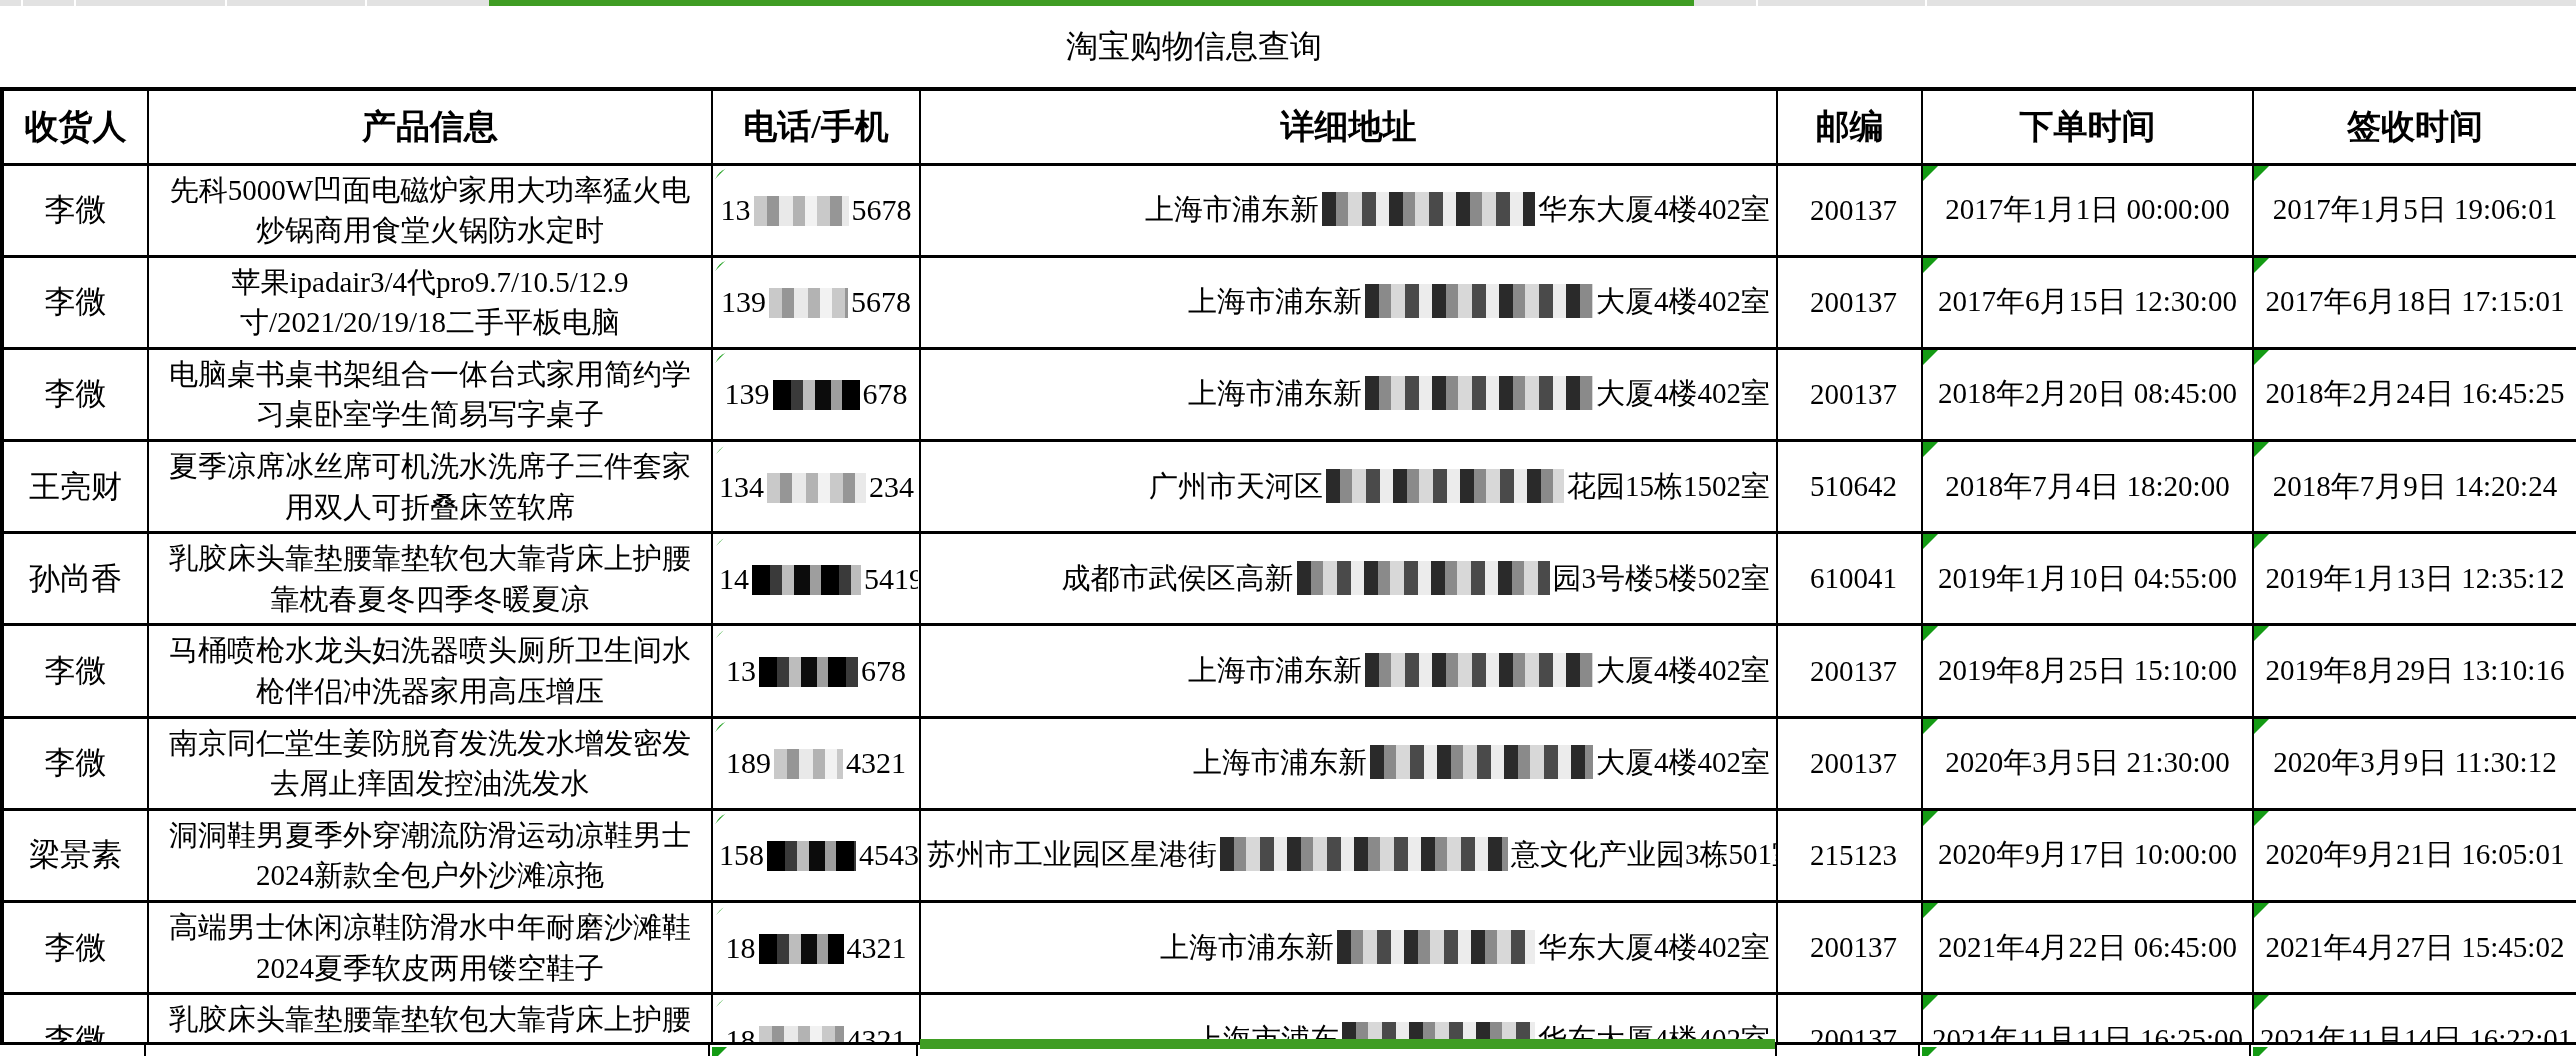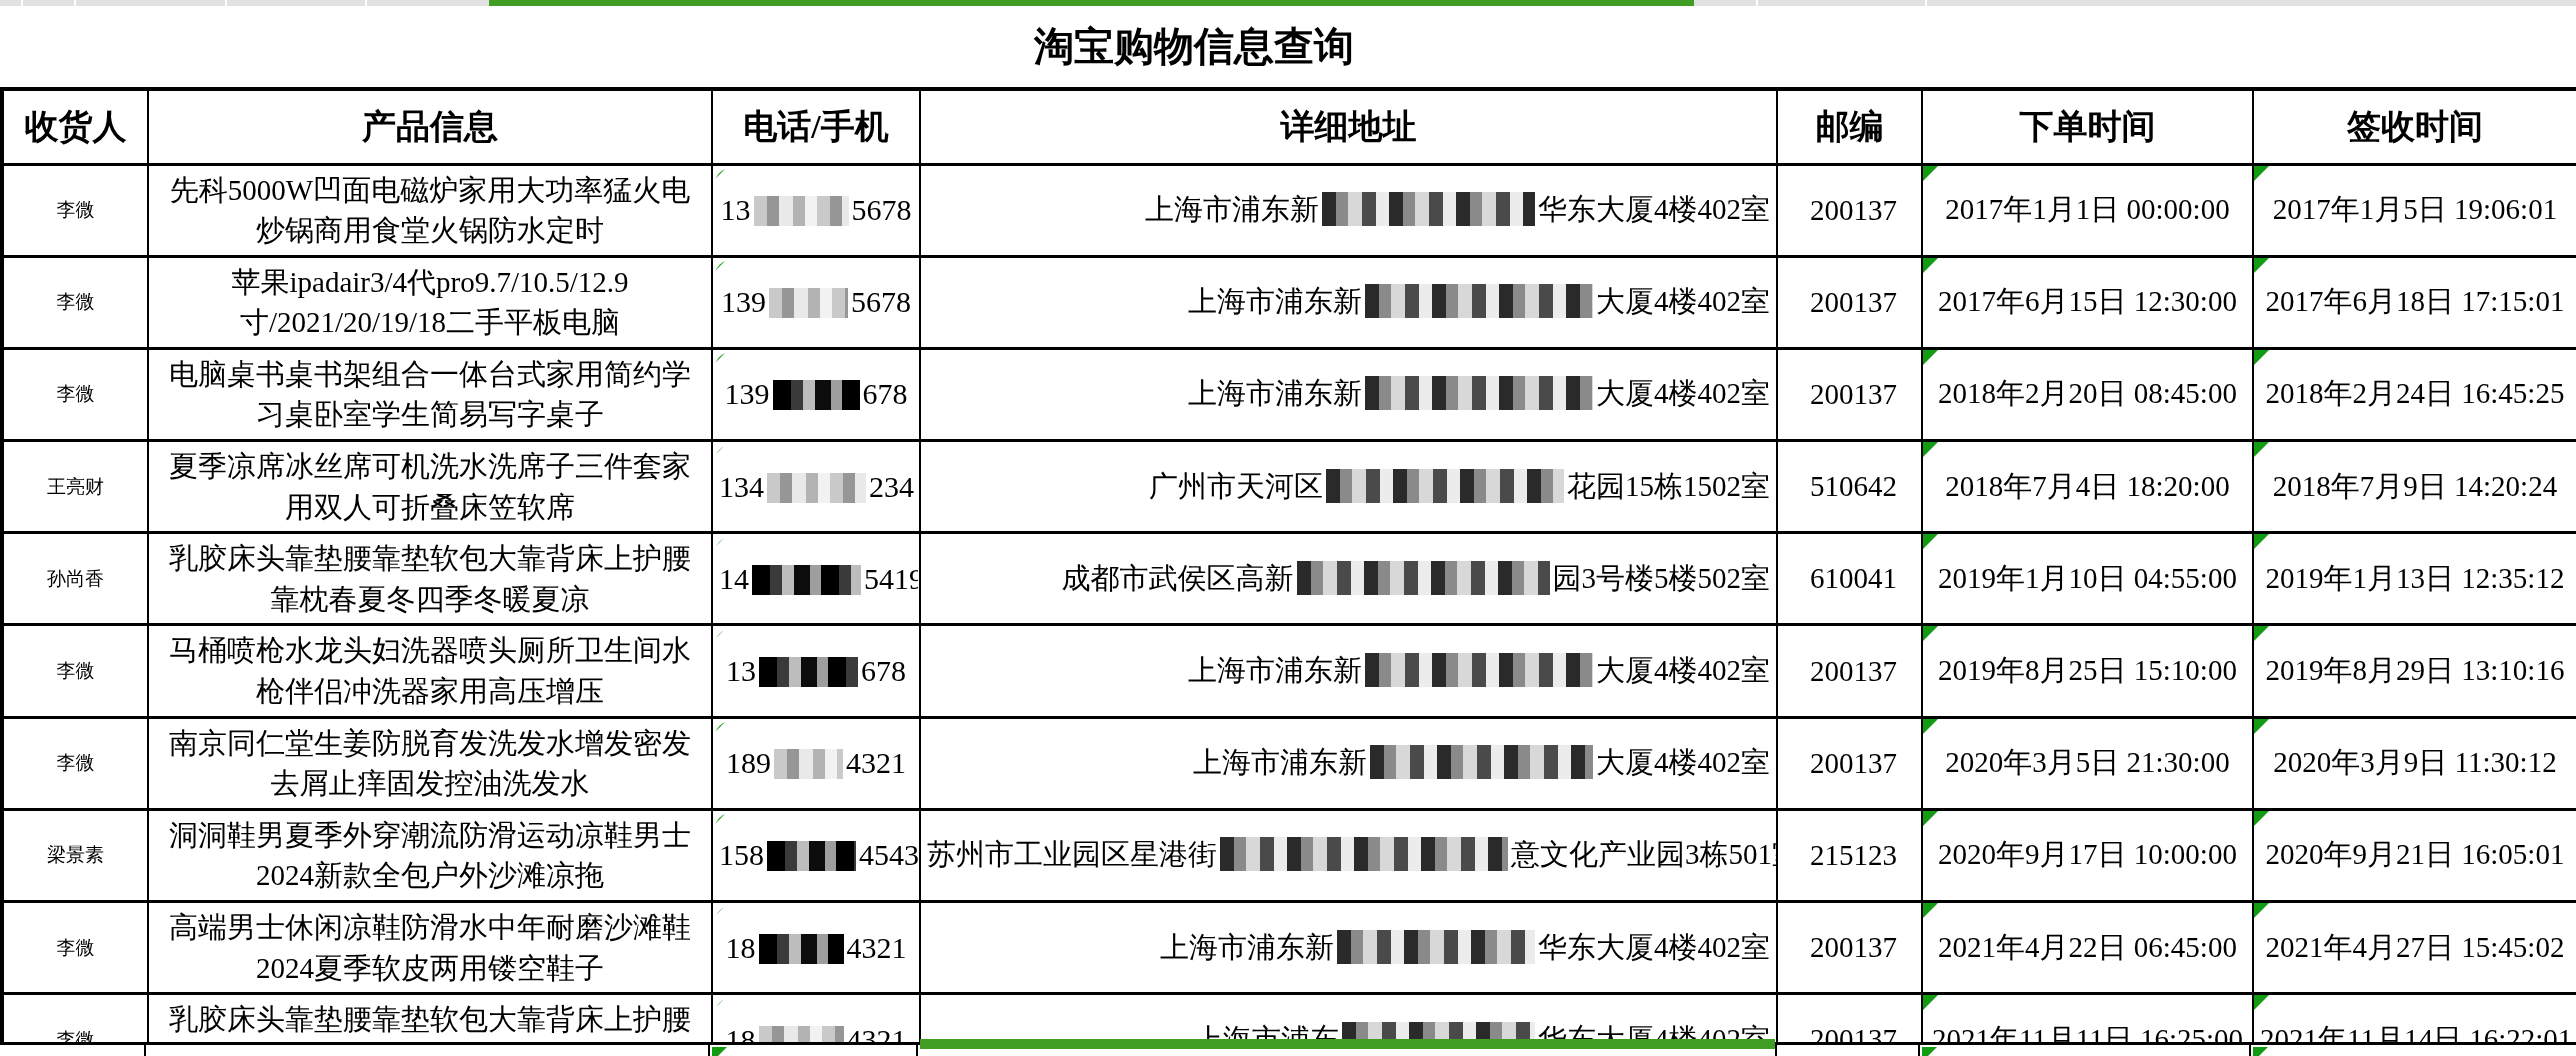--- a/index.html
+++ b/index.html
@@ -8,32 +8,32 @@
   .page { position:relative; width:2576px; height:1057px; overflow:hidden; background:#fff; }
 
   
   .top-strip { position:absolute; top:0; left:0; width:2576px; height:6px; background:#e2e2e2; }
   .top-strip .green-seg { position:absolute; top:0; left:489px; width:1205px; height:6px; background:var(--accent,#3f9d23); }
   .top-strip .tick { position:absolute; top:0; width:2px; height:6px; background:#fff; }
 
   
   .title-row { position:absolute; top:6px; left:0; width:2576px; height:81px;
                display:flex; align-items:center; justify-content:center; }
-  .title { font-size:40px; font-weight:bold; transform:translateX(-94px); white-space:nowrap; }
+  .title { font-size:32px; font-weight:normal; transform:translateX(-94px); white-space:nowrap; }
 
   
   table.sheet { position:absolute; top:87px; left:0; width:2576px; height:955px;
                 border-collapse:collapse; table-layout:fixed; background:#fff; }
   table.sheet { border:4px solid #000; }
   th,td { border-left:2px solid #000; border-right:2px solid #000;
           border-top:3px solid #000; border-bottom:3px solid #000;
           text-align:center; vertical-align:middle; padding:0 6px; position:relative; overflow:hidden; }
   th { font-size:34px; font-weight:bold; height:75px; }
   tr.data { height:84px; }
-  .c-recipient { font-size:19px; }
+  .c-recipient { font-size:31px; }
   .c-product   { font-size:29px; line-height:1.4; padding:4px 10px; }
   .c-phone     { font-size:30px; white-space:nowrap;border-radius:22px; }
   .c-addr      { font-size:29px; white-space:nowrap;text-align:right; }
   .c-zip       { font-size:29px;padding-left:14px; }
   .c-date      { font-size:29px; white-space:nowrap; }
 
   
   .tri { position:absolute; top:0; left:0; width:0; height:0;
          border-top:15px solid var(--tri,#149b14); border-right:15px solid transparent; }
 

